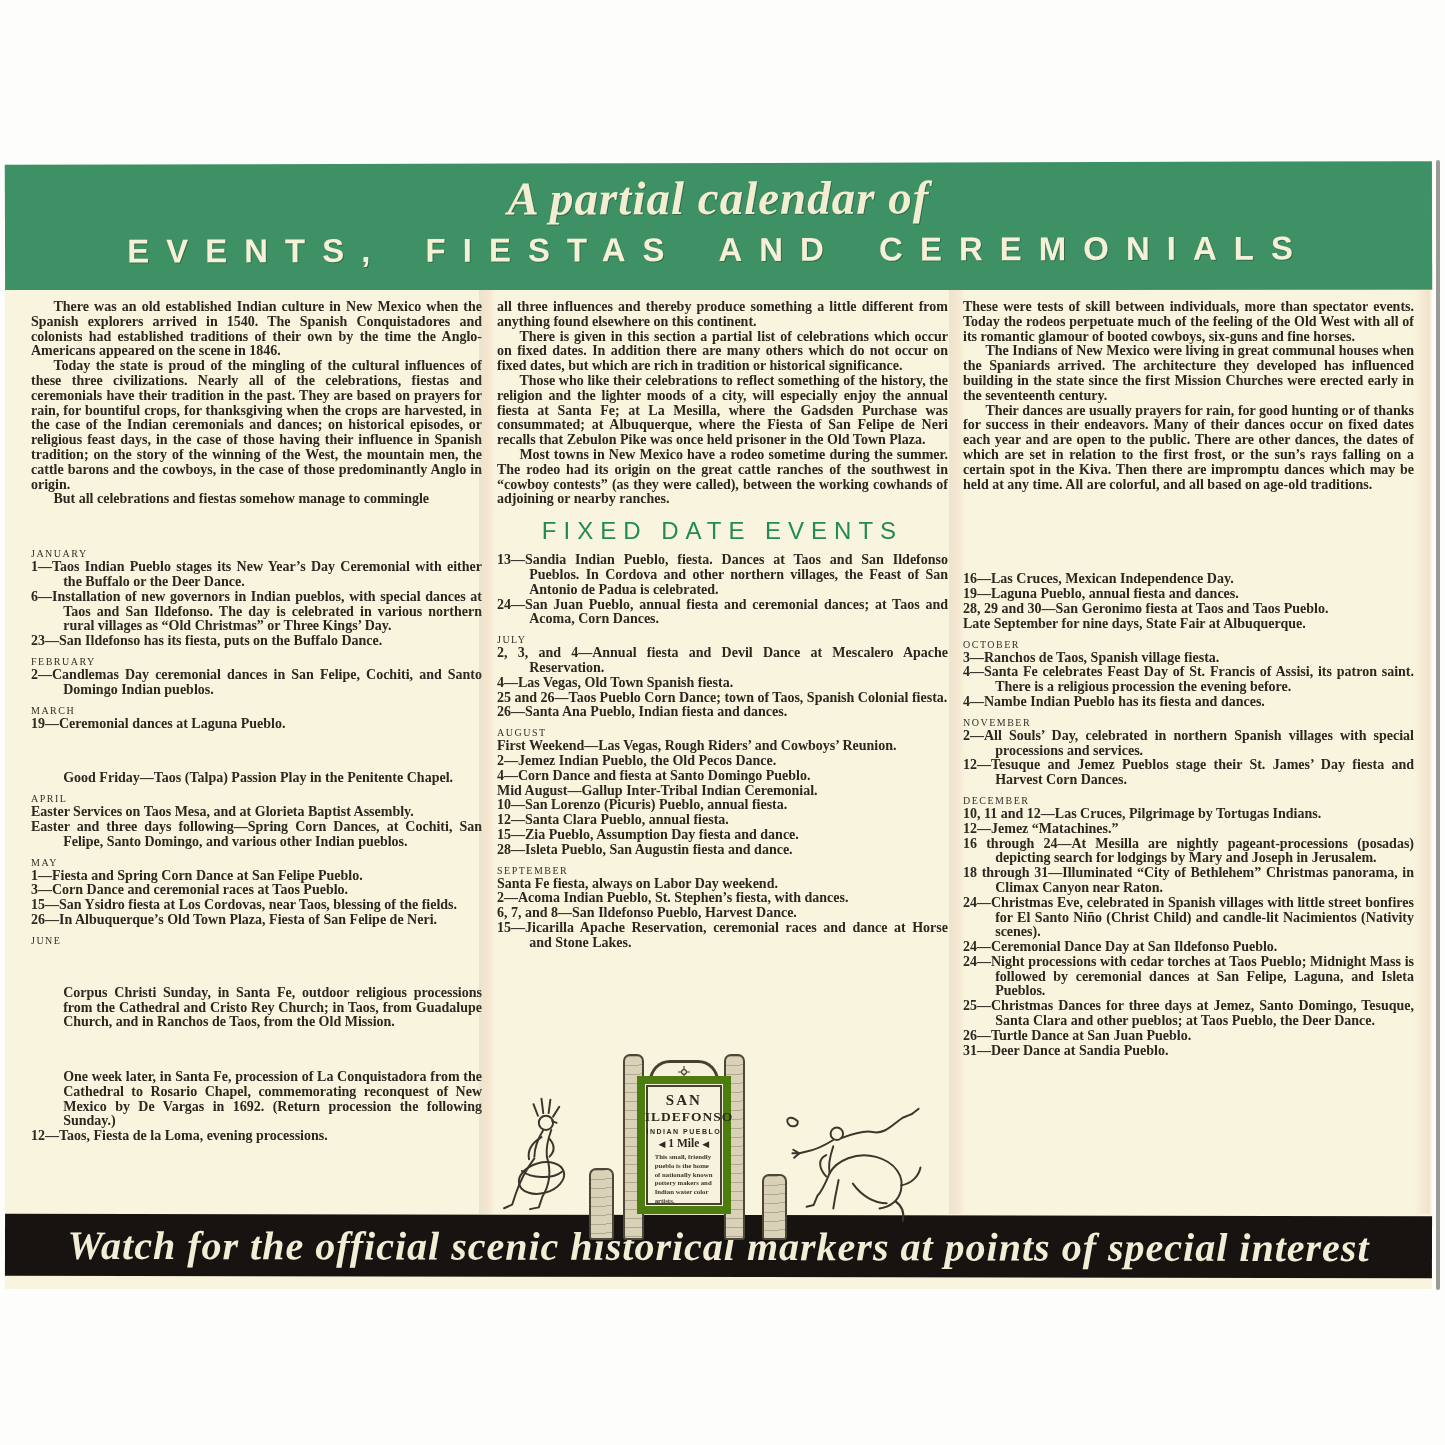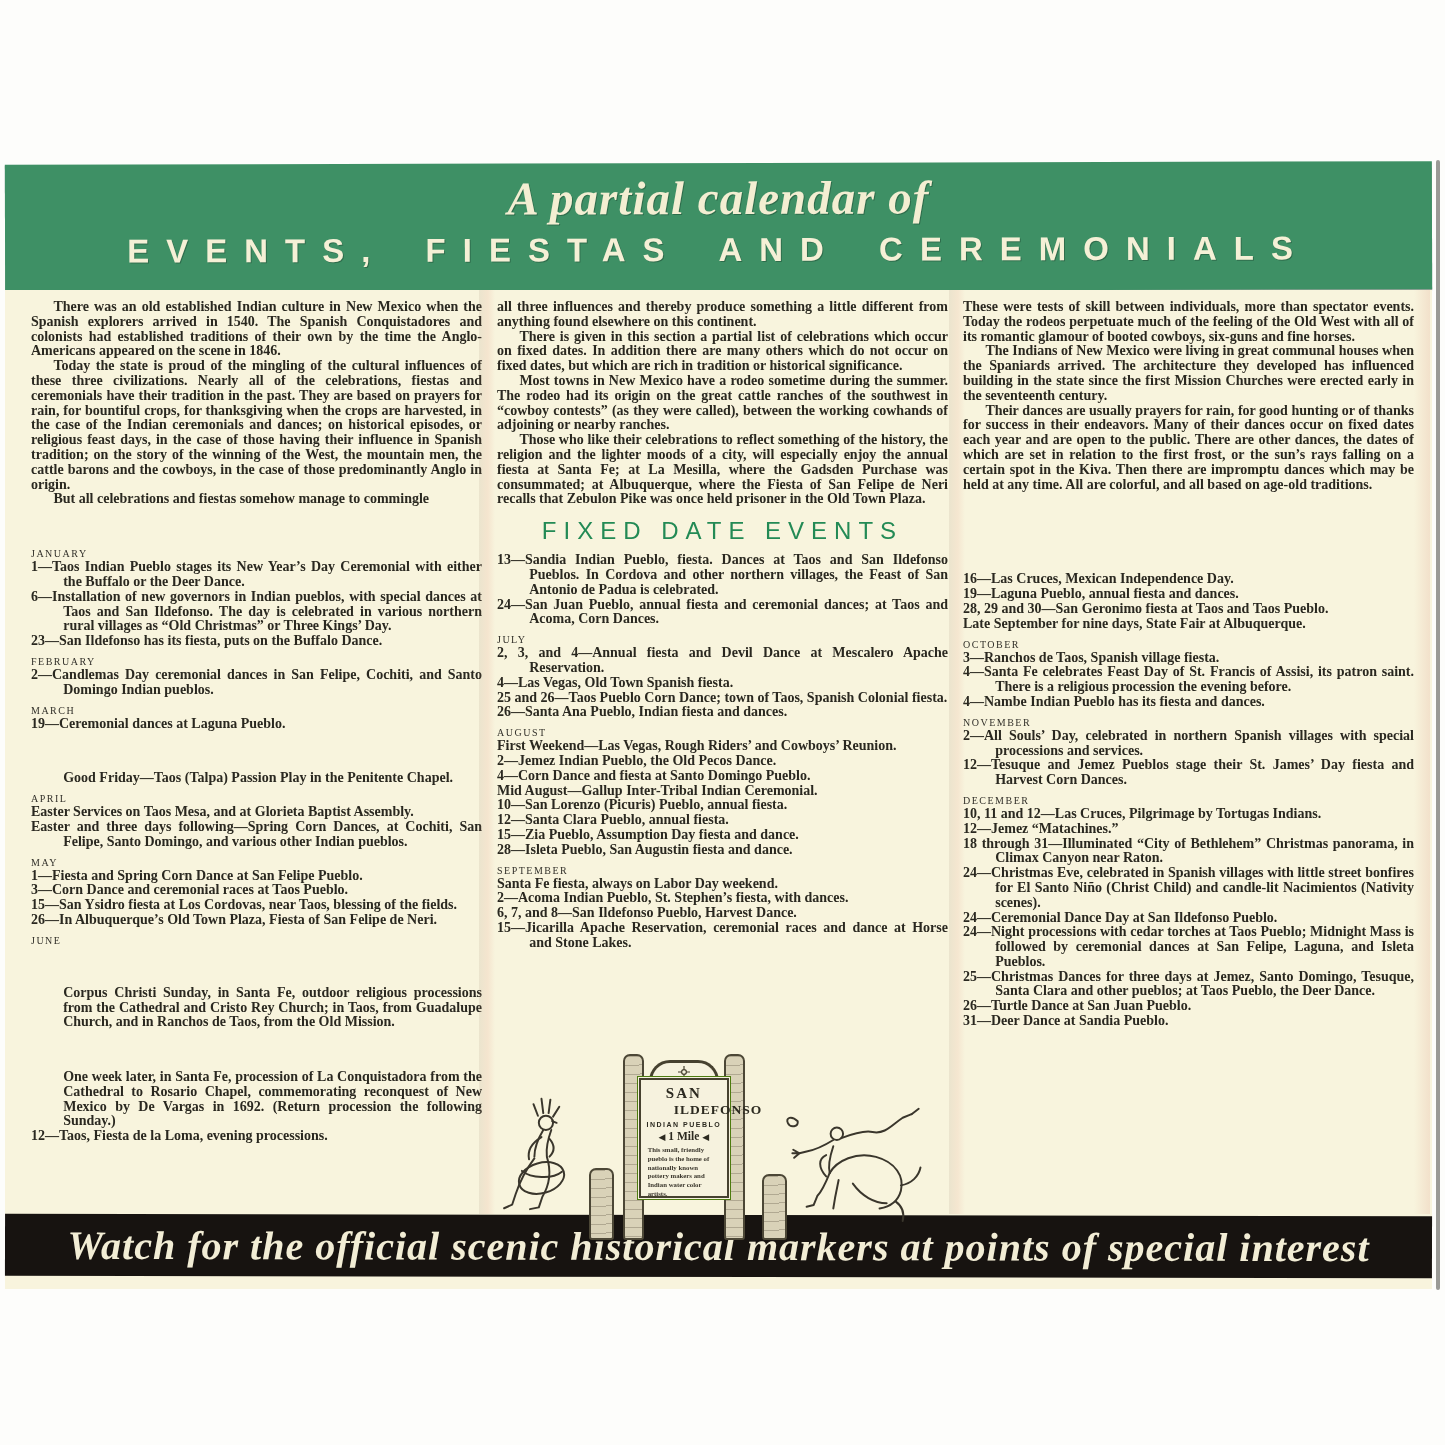--- a/index.html
+++ b/index.html
@@ -90,33 +90,33 @@
     position:absolute;width:17px;background:#d9d2b8;
     border:2px solid #4c4736;border-radius:7px 7px 3px 3px;
     background-image:repeating-linear-gradient(178deg, rgba(70,60,45,0.28) 0 1px, rgba(0,0,0,0) 1px 9px);
   }
   .post.pl{left:26px;top:8px;height:182px;}
   .post.pr{right:26px;top:8px;height:182px;}
   .post.stub-l{left:-8px;bottom:-2px;height:68px;width:21px;}
   .post.stub-r{right:-16px;bottom:-2px;height:62px;width:21px;}
   .board{
     position:absolute;left:40px;right:40px;top:30px;height:122px;
-    background:#f6f2de;border:1px solid #4d7c0f;
+    background:#f6f2de;border:8px solid #4d7c0f;
     box-shadow:inset 0 0 0 1px #f6f2de, inset 0 0 0 3px #46412f;
     text-align:center;z-index:2;
   }
   .board-cap{
     position:absolute;left:50%;top:14px;transform:translateX(-50%);
     width:64px;height:18px;z-index:1;
     background:#f6f2de;border:3px solid #46412f;border-bottom:none;
     border-radius:30px 30px 0 0;
     display:flex;align-items:flex-start;justify-content:center;
   }
   .sign-t1{font-size:15px;font-weight:700;letter-spacing:2px;margin-top:8px;color:#2c2a20;}
-  .sign-t2{font-size:13.5px;font-weight:700;letter-spacing:1px;color:#2c2a20;padding-left:36px;}
+  .sign-t2{font-size:13.5px;font-weight:700;letter-spacing:1px;color:#2c2a20;}
   .sign-sub{font-family:"Liberation Sans", sans-serif;font-size:7px;font-weight:700;letter-spacing:1.5px;margin-top:3px;color:#2c2a20;}
   .sign-mile{font-size:11.5px;font-weight:700;margin-top:2px;color:#2c2a20;}
   .sign-mile .arr{font-family:"DejaVu Sans", sans-serif;font-size:9px;}
   .sign-cap{
     font-size:6.8px;line-height:1.3;font-weight:700;color:#3a362c;
     margin:4px 10px 0 10px;text-align:left;
   }
   .zia{margin-top:2px;}
 </style>
 </head>
@@ -154,22 +154,22 @@
           <p class="blk-entry">15—San Ysidro fiesta at Los Cordovas, near Taos, blessing of the fields.</p>
           <p class="blk-entry">26—In Albuquerque’s Old Town Plaza, Fiesta of San Felipe de Neri.</p>
           <h3 class="blk-month">JUNE</h3>
           <p class="blk-entry2">Corpus Christi Sunday, in Santa Fe, outdoor religious processions from the Cathedral and Cristo Rey Church; in Taos, from Guadalupe Church, and in Ranchos de Taos, from the Old Mission.</p>
           <p class="blk-entry2">One week later, in Santa Fe, procession of La Conquistadora from the Cathedral to Rosario Chapel, commemorating reconquest of New Mexico by De Vargas in 1692. (Return procession the following Sunday.)</p>
           <p class="blk-entry">12—Taos, Fiesta de la Loma, evening processions.</p>
         </div>
       <div class="col">
           <p class="blk-para-flush">all three influences and thereby produce something a little different from anything found elsewhere on this continent.</p>
           <p class="blk-para">There is given in this section a partial list of celebrations which occur on fixed dates. In addition there are many others which do not occur on fixed dates, but which are rich in tradition or historical significance.</p>
+          <p class="blk-para">Those who like their celebrations to reflect something of the history, the religion and the lighter moods of a city, will especially enjoy the annual fiesta at Santa Fe; at La Mesilla, where the Gadsden Purchase was consummated; at Albuquerque, where the Fiesta of San Felipe de Neri recalls that Zebulon Pike was once held prisoner in the Old Town Plaza.</p>
           <p class="blk-para">Most towns in New Mexico have a rodeo sometime during the summer. The rodeo had its origin on the great cattle ranches of the southwest in “cowboy contests” (as they were called), between the working cowhands of adjoining or nearby ranches.</p>
-          <p class="blk-para">Those who like their celebrations to reflect something of the history, the religion and the lighter moods of a city, will especially enjoy the annual fiesta at Santa Fe; at La Mesilla, where the Gadsden Purchase was consummated; at Albuquerque, where the Fiesta of San Felipe de Neri recalls that Zebulon Pike was once held prisoner in the Old Town Plaza.</p>
           <h2 class="blk-section-title">FIXED DATE EVENTS</h2>
           <p class="blk-entry">13—Sandia Indian Pueblo, fiesta. Dances at Taos and San Ildefonso Pueblos. In Cordova and other northern villages, the Feast of San Antonio de Padua is celebrated.</p>
           <p class="blk-entry">24—San Juan Pueblo, annual fiesta and ceremonial dances; at Taos and Acoma, Corn Dances.</p>
           <h3 class="blk-month">JULY</h3>
           <p class="blk-entry">2, 3, and 4—Annual fiesta and Devil Dance at Mescalero Apache Reservation.</p>
           <p class="blk-entry">4—Las Vegas, Old Town Spanish fiesta.</p>
           <p class="blk-entry">25 and 26—Taos Pueblo Corn Dance; town of Taos, Spanish Colonial fiesta.</p>
           <p class="blk-entry">26—Santa Ana Pueblo, Indian fiesta and dances.</p>
           <h3 class="blk-month">AUGUST</h3>
           <p class="blk-entry">First Weekend—Las Vegas, Rough Riders’ and Cowboys’ Reunion.</p>
@@ -198,20 +198,21 @@
           <h3 class="blk-month">OCTOBER</h3>
           <p class="blk-entry">3—Ranchos de Taos, Spanish village fiesta.</p>
           <p class="blk-entry">4—Santa Fe celebrates Feast Day of St. Francis of Assisi, its patron saint. There is a religious procession the evening before.</p>
           <p class="blk-entry">4—Nambe Indian Pueblo has its fiesta and dances.</p>
           <h3 class="blk-month">NOVEMBER</h3>
           <p class="blk-entry">2—All Souls’ Day, celebrated in northern Spanish villages with special processions and services.</p>
           <p class="blk-entry">12—Tesuque and Jemez Pueblos stage their St. James’ Day fiesta and Harvest Corn Dances.</p>
           <h3 class="blk-month">DECEMBER</h3>
           <p class="blk-entry">10, 11 and 12—Las Cruces, Pilgrimage by Tortugas Indians.</p>
           <p class="blk-entry">12—Jemez “Matachines.”</p>
+          <p class="blk-entry">16 through 24—At Mesilla are nightly pageant-processions (posadas) depicting search for lodgings by Mary and Joseph in Jerusalem.</p>
           <p class="blk-entry">18 through 31—Illuminated “City of Bethlehem” Christmas panorama, in Climax Canyon near Raton.</p>
           <p class="blk-entry">24—Christmas Eve, celebrated in Spanish villages with little street bonfires for El Santo Niño (Christ Child) and candle-lit Nacimientos (Nativity scenes).</p>
           <p class="blk-entry">24—Ceremonial Dance Day at San Ildefonso Pueblo.</p>
           <p class="blk-entry">24—Night processions with cedar torches at Taos Pueblo; Midnight Mass is followed by ceremonial dances at San Felipe, Laguna, and Isleta Pueblos.</p>
           <p class="blk-entry">25—Christmas Dances for three days at Jemez, Santo Domingo, Tesuque, Santa Clara and other pueblos; at Taos Pueblo, the Deer Dance.</p>
           <p class="blk-entry">26—Turtle Dance at San Juan Pueblo.</p>
           <p class="blk-entry">31—Deer Dance at Sandia Pueblo.</p>
         </div>
     </div>
 

